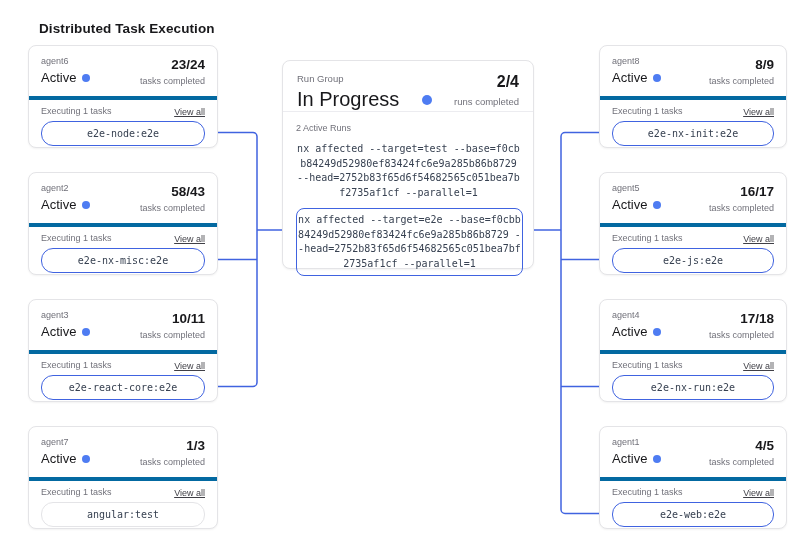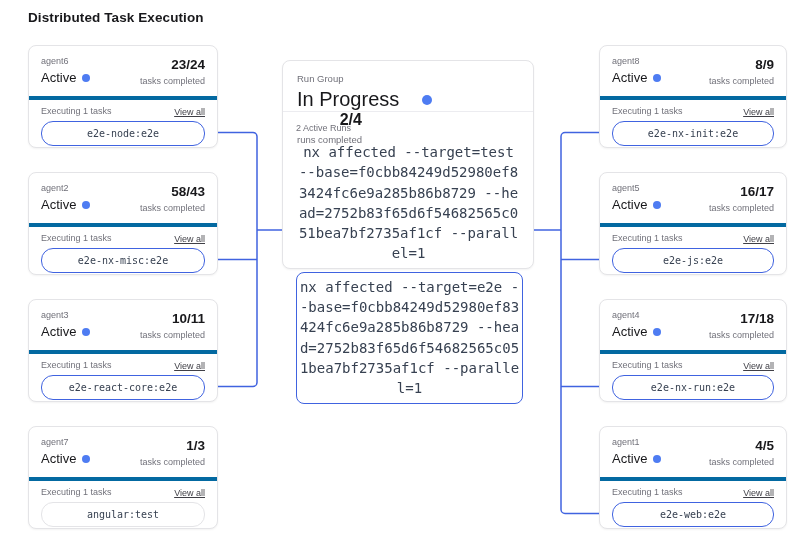--- a/index.html
+++ b/index.html
@@ -1,21 +1,21 @@
 <!DOCTYPE html>
 <html><head>
 <meta charset="utf-8">
 <style>
   html,body{margin:0;padding:0;background:#ffffff;}
   .canvas{
     position:relative;width:800px;height:549px;background:#ffffff;
     font-family:"Liberation Sans",sans-serif;color:#18181b;overflow:hidden;
   }
   .page-title{
-    position:absolute;left:28px;top:10px;margin:0;
+    position:absolute;left:28px;top:10px;margin:11px;
     font-size:13.5px;font-weight:700;color:#18181b;letter-spacing:.1px;
   }
   .col{position:absolute;display:flex;flex-direction:column;gap:24px;}
   .col-left{left:28px;top:45px;width:190px;}
   .col-right{left:599px;top:45px;width:188px;}
   .card{
     background:#fff;border:1px solid #e4e4e7;border-radius:8px;
     box-shadow:0 1px 2px rgba(24,24,27,.05);box-sizing:border-box;
   }
   .agent-card{height:103px;}
@@ -41,31 +41,31 @@
     border:1.5px solid #e4e4e7;border-radius:12px;background:#fff;
     display:flex;align-items:center;justify-content:center;
     font-family:"DejaVu Sans Mono",monospace;font-size:10px;color:#374151;
     cursor:pointer;
   }
   .pill.connected{border-color:#4063e0;}
   
   .run-group{position:absolute;left:282px;top:60px;width:252px;height:209px;}
   .rg-header{
     display:flex;justify-content:space-between;align-items:flex-start;
-    padding:12px 14px 0;height:51px;box-sizing:border-box;border-bottom:1px solid #ececf0;flex-direction:column;
+    padding:12px 14px 0;height:51px;box-sizing:border-box;border-bottom:1px solid #ececf0;
   }
   .rg-header .lbl{font-size:9.5px;}
   .rg-status{display:flex;align-items:center;gap:23px;margin-top:4px;font-size:20px;color:#18181b;}
   .rg-status .dot{width:10px;height:10px;}
   .rg-count{font-size:16px;font-weight:600;line-height:17px;}
   .rg-header .hdr-right .lbl{margin-top:6px;font-size:9.5px;}
   .rg-body{padding:11px 13px 0;}
   .active-runs{font-size:9px;color:#71717a;line-height:11px;}
   .cmd{
-    font-family:"DejaVu Sans Mono",monospace;font-size:14px;line-height:1.45;
+    font-family:"DejaVu Sans Mono",monospace;font-size:10px;line-height:1.45;
     color:#374151;width:225px;margin:8px auto 0;text-align:center;
     word-break:break-all;overflow-wrap:break-word;
   }
   .cmd-highlight{
     border:1.5px solid #4063e0;border-radius:8px;padding:4px 0;cursor:pointer;
   }
   .lines{position:absolute;left:0;top:0;pointer-events:none;}
   .lines path{fill:none;stroke:#4063e0;stroke-width:1.5;}
   .lines circle{fill:#4063e0;}
 </style>

